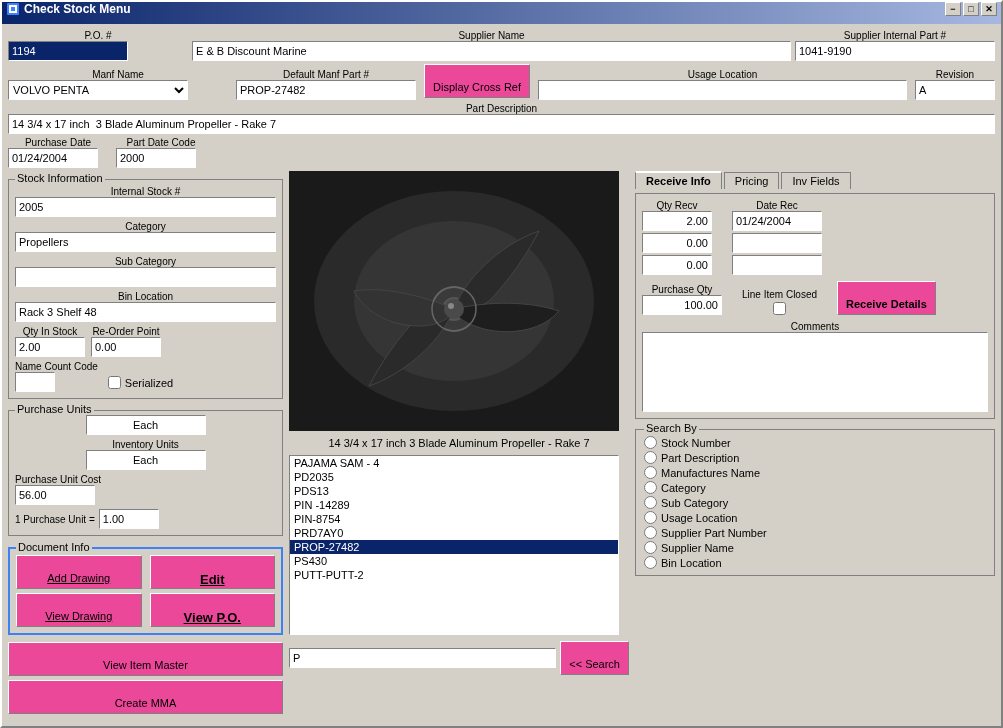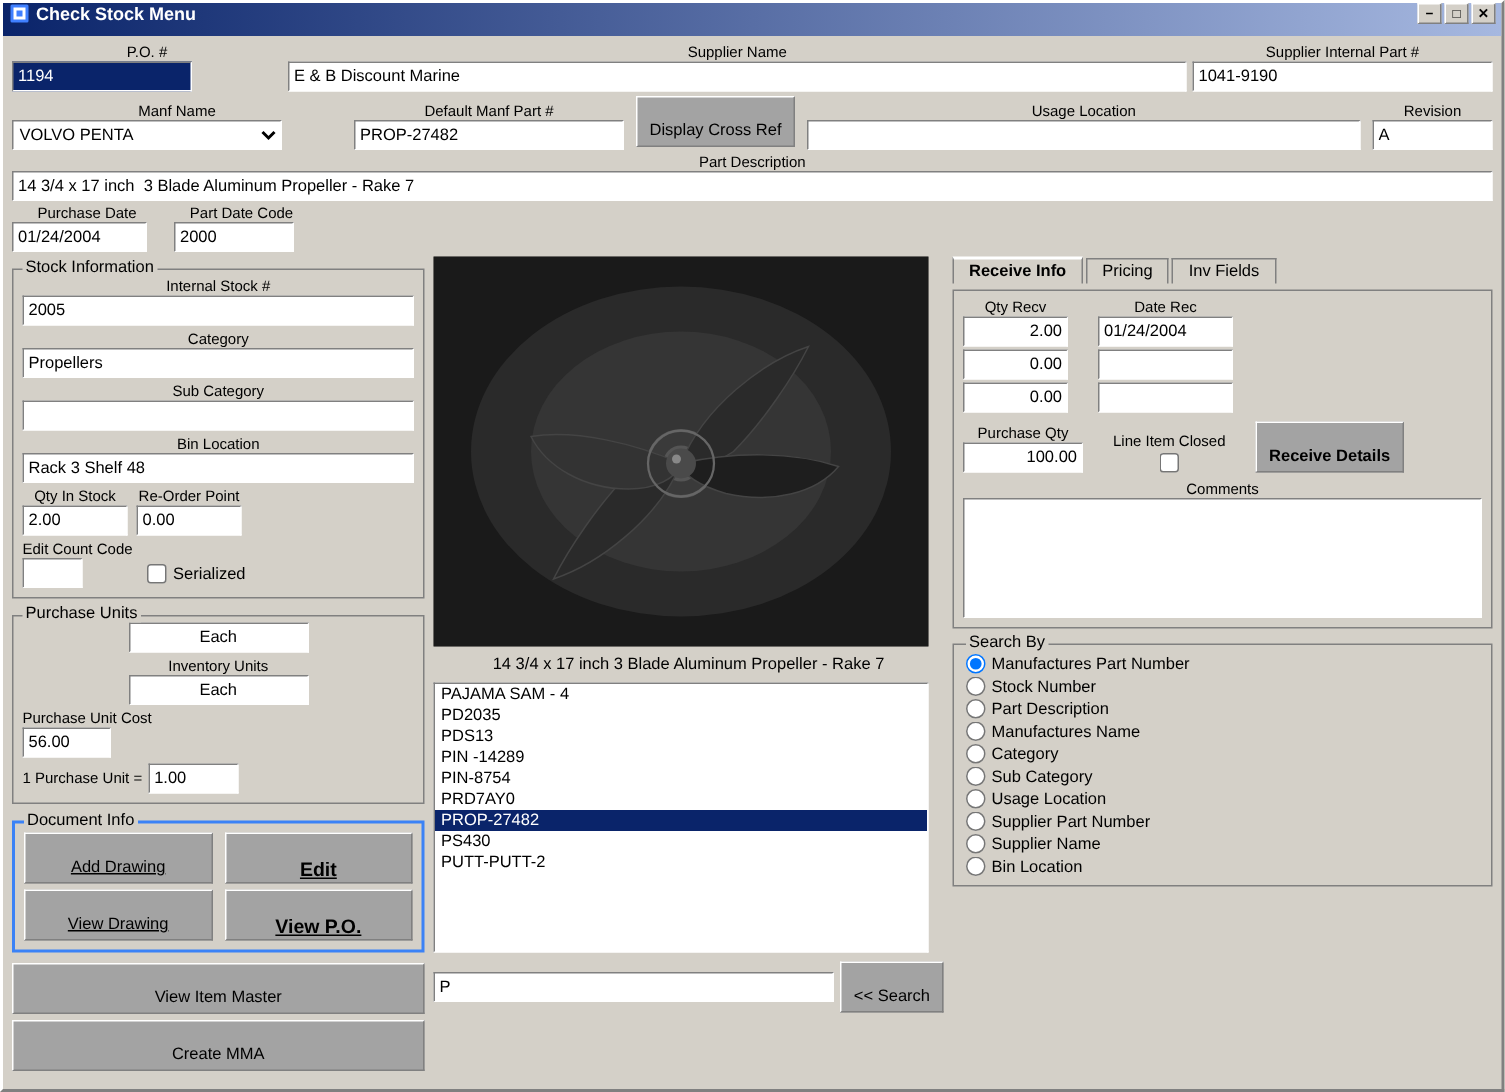--- a/index.html
+++ b/index.html
@@ -6,21 +6,21 @@
     body { font-family: 'MS Sans Serif', Arial, sans-serif; font-size: 11px; background: #d4d0c8; }
     .window { width: 1003px; height: 728px; background: #d4d0c8; border: 2px solid #ffffff; border-right-color: #808080; border-bottom-color: #808080; position: relative; overflow: hidden; }
     .title-bar { background: linear-gradient(to right, #0a246a, #a6b8e0); height: 22px; display: flex; padding: 0 4px; color: white; font-weight: bold; font-size: 12px; }
     .title-bar-buttons { margin-left: auto; display: flex; gap: 2px; }
     .title-btn { width: 16px; height: 14px; background: #d4d0c8; border: 1px solid; border-top-color: #fff; border-left-color: #fff; border-right-color: #808080; border-bottom-color: #808080; display: flex; align-items: center; justify-content: center; font-size: 9px; cursor: pointer; color: #000; }
     .row { display: flex; align-items: flex-start; gap: 4px; }
     .field-group { display: flex; flex-direction: column; }
     .field-label { font-size: 10px; color: #000; text-align: center; }
     input[type="text"] { background: white; border: 1px solid; border-top-color: #808080; border-left-color: #808080; border-right-color: #fff; border-bottom-color: #fff; font-size: 11px; padding: 1px 3px; height: 20px; }
     input[type="text"].selected { background: #0a246a; color: white; }
-    .btn { background: #a3a3a3; border: 1px solid; border-top-color: #fff; border-left-color: #fff; border-right-color: #808080; border-bottom-color: #808080; padding: 16px 8px; font-size: 11px; cursor: pointer; height: 24px; }
+    .btn { background: #ec4899; border: 1px solid; border-top-color: #fff; border-left-color: #fff; border-right-color: #808080; border-bottom-color: #808080; padding: 16px 8px; font-size: 11px; cursor: pointer; height: 24px; }
     select { background: white; border: 1px solid; border-top-color: #808080; border-left-color: #808080; border-right-color: #fff; border-bottom-color: #fff; font-size: 11px; height: 20px; }
     .tab { display: inline-block; padding: 2px 10px; border: 1px solid #808080; border-bottom: none; background: #d4d0c8; cursor: pointer; font-size: 11px; margin-right: 2px; }
     .tab.active { background: #d4d0c8; border-top: 2px solid #fff; font-weight: bold; position: relative; z-index: 2; }
     .listbox { background: white; border: 1px solid; border-top-color: #808080; border-left-color: #808080; border-right-color: #fff; border-bottom-color: #fff; overflow-y: auto; }
     .listbox-item { padding: 1px 4px; cursor: pointer; }
     .listbox-item.selected { background: #0a246a; color: white; }
     .radio-group { display: flex; flex-direction: column; gap: 2px; }
     .radio-item { display: flex; align-items: center; gap: 4px; font-size: 11px; }
     .checkbox-item { display: flex; align-items: center; gap: 4px; font-size: 11px; }
   </style>
@@ -137,21 +137,21 @@
               <input type="text" style="width: 70px;" value="2.00">
             </div>
             <div class="field-group">
               <div class="field-label">Re-Order Point</div>
               <input type="text" style="width: 70px;" value="0.00">
             </div>
           </div>
 
           <div class="row" style="margin-top: 4px; align-items: center; gap: 10px;">
             <div class="field-group">
-              <div class="field-label">Edit Count Code</div>
+              <div class="field-label">Name Count Code</div>
               <input type="text" style="width: 40px;">
             </div>
             <label class="checkbox-item" style="margin-top: 12px;">
               <input type="checkbox" style="">
               <span>Serialized</span>
             </label>
           </div>
         </div>
 
         <div style="border: 1px solid #808080; padding: 4px 6px 6px; position: relative; margin-top: 8px;">
@@ -161,21 +161,21 @@
           </div>
           <div class="field-group" style="margin-top: 4px;">
             <div class="field-label">Inventory Units</div>
             <div style="display: flex; justify-content: center;">
               <input type="text" style="width: 120px; text-align: center;" value="Each">
             </div>
           </div>
           <div class="row" style="margin-top: 4px; align-items: flex-end; gap: 6px;">
             <div class="field-group">
               <div class="field-label">Purchase Unit Cost</div>
-              <input type="text" style="width: 59px;" value="56.00">
+              <input type="text" style="width: 80px;" value="56.00">
             </div>
           </div>
           <div class="row" style="margin-top: 4px; align-items: center; gap: 4px;">
             <span style="font-size:10px;">1 Purchase Unit =</span>
             <input type="text" style="width: 60px;" value="1.00">
           </div>
         </div>
 
         <div style="border: 2px solid #3b82f6; padding: 4px 6px 6px; position: relative; margin-top: 8px; text-decoration: underline;">
           <span style="position: absolute; top: -8px; left: 6px; background: #d4d0c8; padding: 0 2px; font-size: 11px;">Document Info</span>
@@ -282,24 +282,20 @@
           <div class="field-group" style="margin-top: 6px;">
             <div class="field-label">Comments</div>
             <textarea style="width: 100%; height: 80px; background: white; border-width: 1px; border-style: solid; border-image: initial; border-color: rgb(128, 128, 128) rgb(255, 255, 255) rgb(255, 255, 255) rgb(128, 128, 128); font-size: 11px; padding: 2px; resize: none;"></textarea>
           </div>
         </div>
 
         <div style="border: 1px solid #808080; padding: 4px 8px 6px; position: relative; margin-top: 6px;">
           <span style="position: absolute; top: -8px; left: 8px; background: #d4d0c8; padding: 0 2px; font-size: 11px;">Search By</span>
           <div class="radio-group" style="margin-top: 2px; columns: 1;">
             <label class="radio-item">
-              <input type="radio" name="search_by" checked="" style="">
-              <span>Manufactures Part Number</span>
-            </label>
-            <label class="radio-item">
               <input type="radio" name="search_by" style="">
               <span>Stock Number</span>
             </label>
             <label class="radio-item">
               <input type="radio" name="search_by" style="">
               <span>Part Description</span>
             </label>
             <label class="radio-item">
               <input type="radio" name="search_by" style="">
               <span>Manufactures Name</span>

